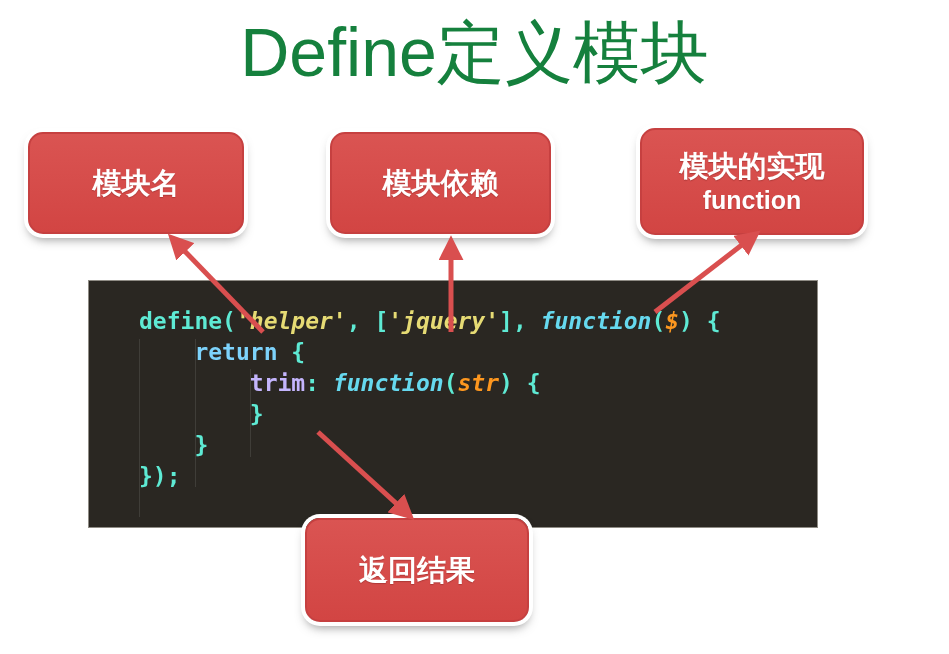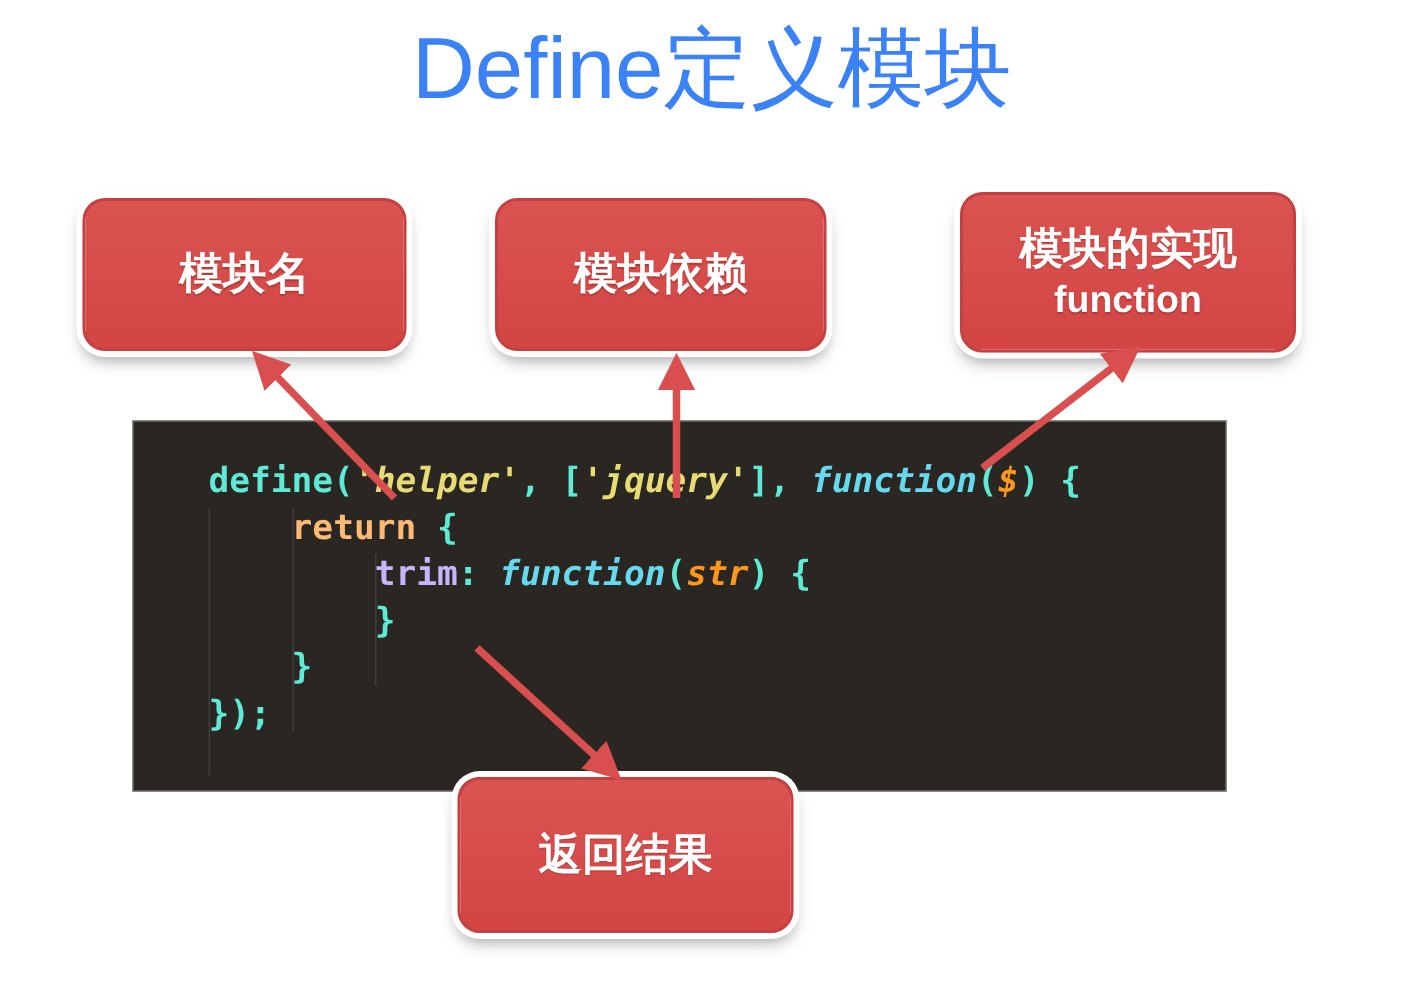--- a/index.html
+++ b/index.html
@@ -5,21 +5,21 @@
   html,body{margin:0;padding:0;}
   body{
     width:949px;height:654px;background:#ffffff;overflow:hidden;
     font-family:"Liberation Sans","DejaVu Sans",sans-serif;
   }
   #slide{position:relative;width:949px;height:654px;background:#ffffff;}
 
   
   .title{
     position:absolute;top:8px;left:0;width:949px;text-align:center;
-    font-size:58px;color:#3b82f6;letter-spacing:0px;line-height:1.3;
+    font-size:68px;color:#15803d;letter-spacing:0px;line-height:1.3;
   }
   .title .en{font-family:"Liberation Sans","DejaVu Sans",sans-serif;font-weight:500;}
   .title .zh{font-family:"Liberation Serif","DejaVu Serif",serif;font-weight:400;}
 
   
   .red-box{
     position:absolute;
     background:linear-gradient(180deg,#da5452 0%,#d24543 100%);
     border:2px solid #c64040;
     border-radius:15px;
@@ -31,41 +31,41 @@
   .red-box .cjk{
     font-family:"Liberation Serif","DejaVu Serif",serif;
     font-size:29px;font-weight:600;line-height:1.25;
     text-shadow:0 1px 1px rgba(120,30,30,0.4);
   }
   .red-box .latin{
     font-family:"Liberation Sans","DejaVu Sans",sans-serif;
     font-size:25px;font-weight:700;line-height:1.2;
     text-shadow:0 1px 1px rgba(120,30,30,0.4);
   }
-  #box-module-name{left:28px;top:132px;width:212px;height:98px;margin-left:27px;}
+  #box-module-name{left:28px;top:132px;width:212px;height:98px;}
   #box-module-deps{left:330px;top:132px;width:217px;height:98px;}
   #box-module-impl{left:640px;top:128px;width:220px;height:103px;}
   #box-return-result{left:305px;top:518px;width:220px;height:100px;}
 
   
   .code-block{
     position:absolute;left:88px;top:280px;width:730px;height:248px;
     background:#2a2722;border:1px solid #8f8c85;box-sizing:border-box;
   }
   .code-lines{
     position:absolute;left:0;top:0;width:100%;height:100%;
     padding:25px 0 0 50px;box-sizing:border-box;
   }
   .code-line{
     font-family:"DejaVu Sans Mono","Liberation Mono",monospace;
     font-size:23px;font-weight:700;line-height:31px;white-space:pre;
   }
   .tok-plain{color:#5eead4;}
   .tok-string{color:#e6db74;font-style:italic;}
-  .tok-keyword{color:#fdba74;}
+  .tok-keyword{color:#7dd3fc;}
   .tok-kwfunc{color:#66d9ef;font-style:italic;}
   .tok-param{color:#fd971f;font-style:italic;}
   .tok-prop{color:#c4b5fd;}
 
   .indent-guide{
     position:absolute;width:1px;background:rgba(255,255,255,0.10);
   }
   .ig-0{left:50px;top:58px;height:178px;}
   .ig-1{left:106px;top:58px;height:148px;}
   .ig-2{left:161px;top:88px;height:88px;}

